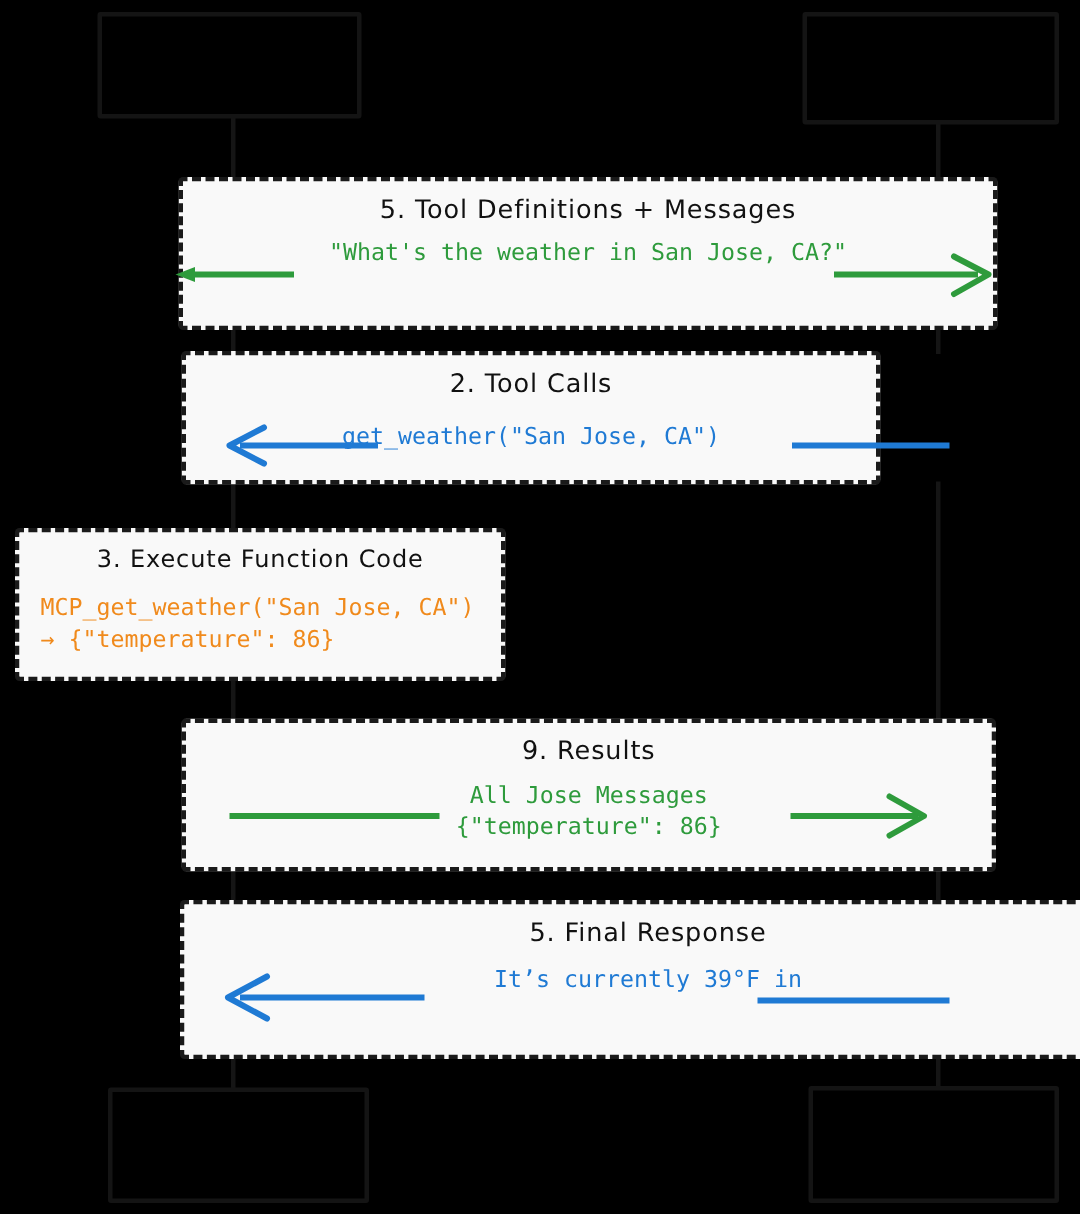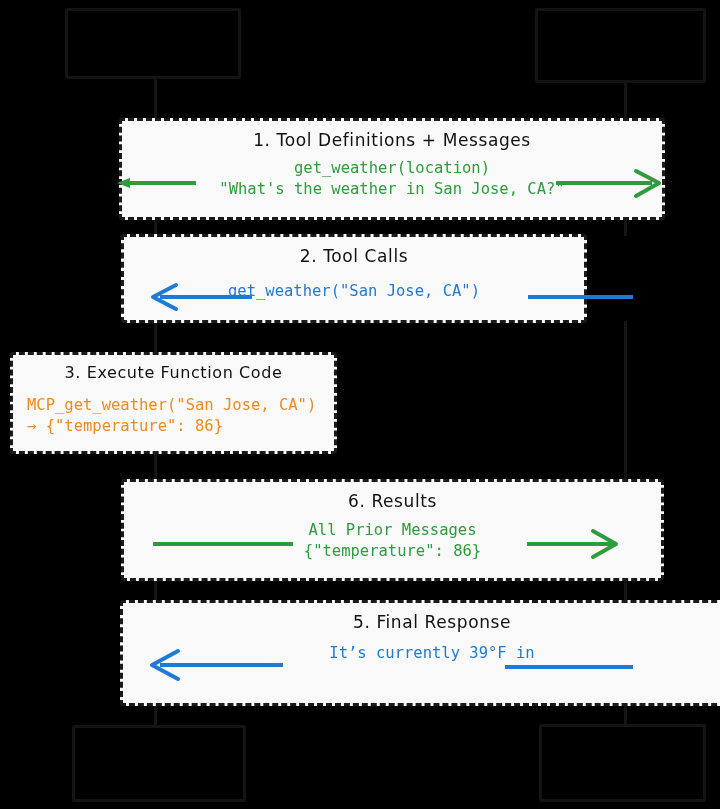--- a/index.html
+++ b/index.html
@@ -109,46 +109,45 @@
     <span></span>
   </div>
   <div class="participant p-bl">
     <span></span>
   </div>
   <div class="participant p-br">
     <span></span>
   </div>
 
   <div class="msgbox b1">
-    <div class="title">1. Tool Definitions + Messages</div>
+    <div class="title">5. Tool Definitions + Messages</div>
     <div class="textblock">
-      <div class="body green">get_weather(location)</div>
       <div class="body green">"What's the weather in San Jose, CA?"</div>
     </div>
   </div>
 
   <div class="msgbox b2">
     <div class="title">2. Tool Calls</div>
     <div class="textblock">
       <div class="body blue">get_weather("San Jose, CA")</div>
     </div>
   </div>
 
   <div class="msgbox b3">
     <div class="title">3. Execute Function Code</div>
     <div class="textblock">
       <div class="body orange">MCP_get_weather("San Jose, CA")</div>
       <div class="body orange">→ {"temperature": 86}</div>
     </div>
   </div>
 
   <div class="msgbox b4">
-    <div class="title">6. Results</div>
+    <div class="title">9. Results</div>
     <div class="textblock">
-      <div class="body green">All Prior Messages</div>
+      <div class="body green">All Jose Messages</div>
       <div class="body green">{"temperature": 86}</div>
     </div>
   </div>
 
   <div class="msgbox b5">
     <div class="title">5. Final Response</div>
     <div class="textblock">
       <div class="body blue">It’s currently 39°F in</div>
     </div>
   </div>

